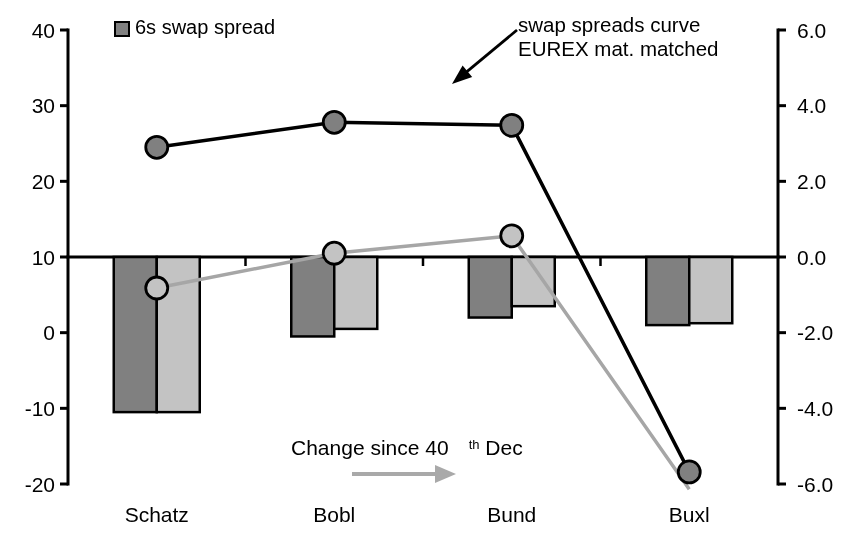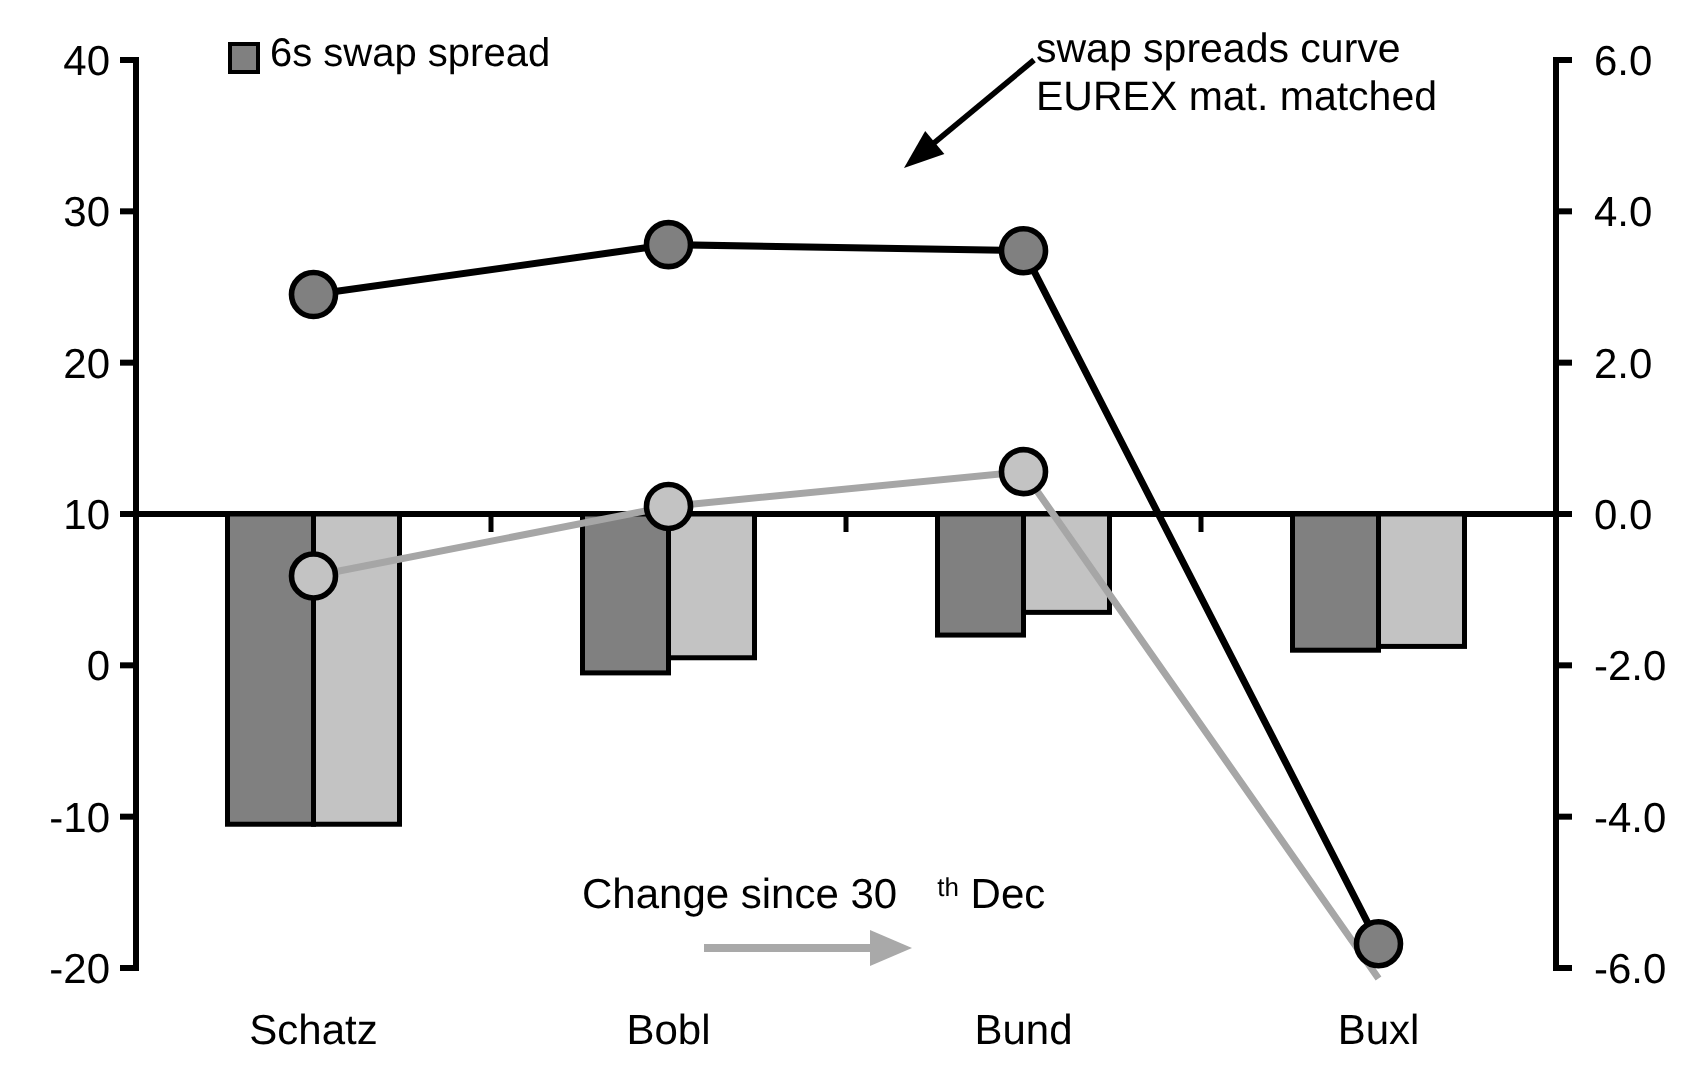--- a/index.html
+++ b/index.html
@@ -88,14 +88,14 @@
       <span class="swatch" id="swatch-0" style="background: rgb(128, 128, 128);"></span>
       <span class="legend-label">6s swap spread</span>
     </div>
   </div>
 
   <div class="anno">
     <div>swap spreads curve</div>
     <div>EUREX mat. matched</div>
   </div>
 
-  <div class="change"><span>Change since 30</span><sup>th</sup><span> Dec</span></div>
+  <div class="change"><span>Change since 40</span><sup>th</sup><span> Dec</span></div>
 </div>
 
 </body></html>

